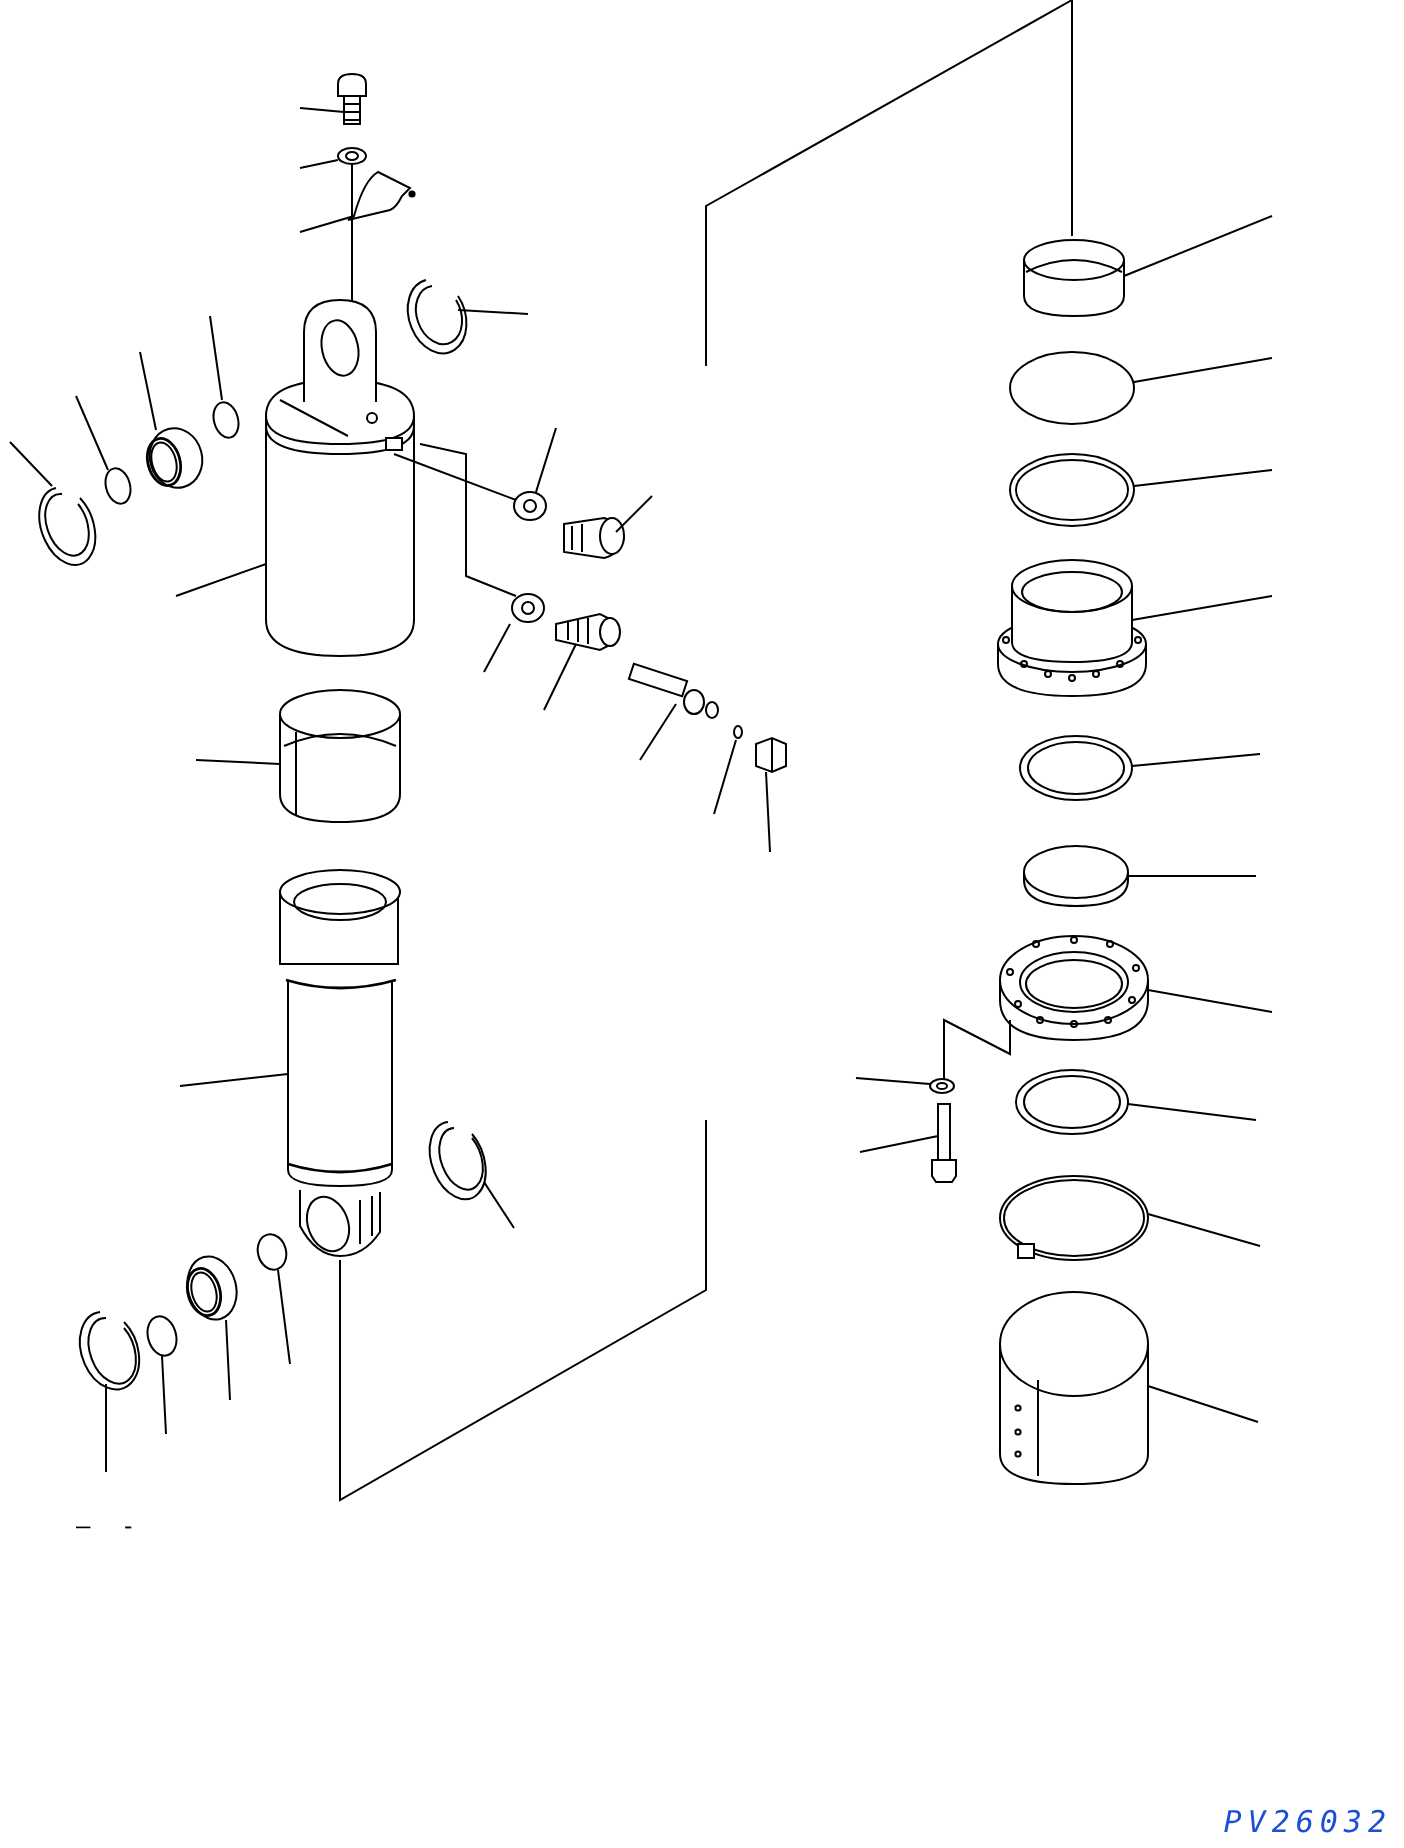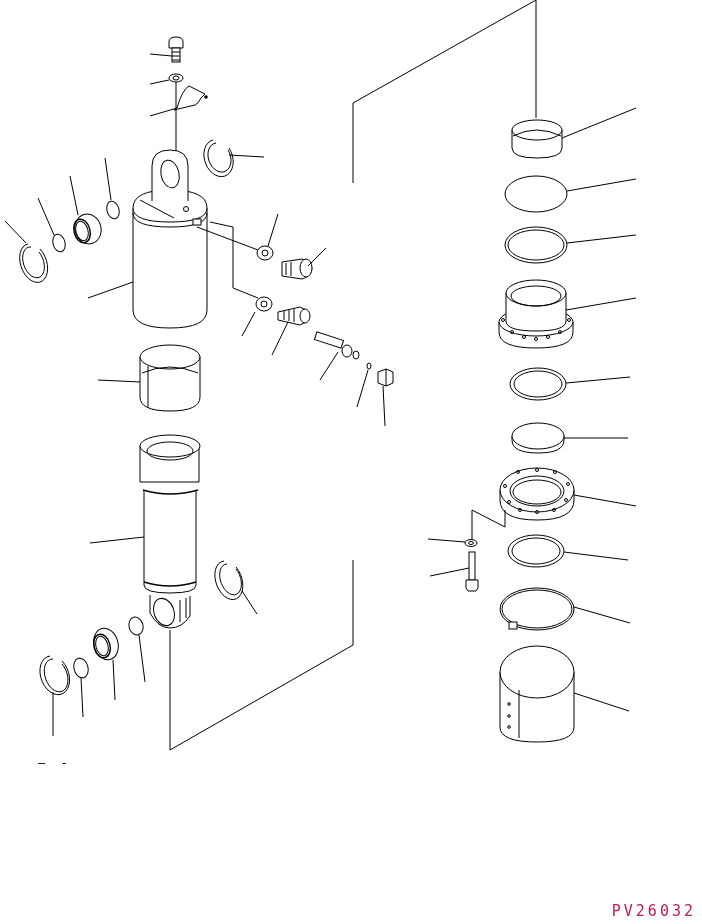--- a/index.html
+++ b/index.html
@@ -6,21 +6,21 @@
     body { width: 702px; height: 924px; position: relative; overflow: hidden; }
     #diagram { position: absolute; left: 0; top: 0; width: 702px; height: 924px; }
     #diagram svg { display: block; }
     .ln { stroke: #000; stroke-width: 1; fill: none; }
     .lnb { stroke: #000; stroke-width: 1.4; fill: none; }
     .wf { stroke: #000; stroke-width: 1; fill: #fff; }
     .dot { fill: #000; }
     .drawing-code {
       position: absolute; right: 6px; bottom: 4px;
       font-family: "DejaVu Sans Mono", monospace; font-size: 15px;
-      letter-spacing: 3px; color: #be185d;
+      letter-spacing: 3px; color: #1d4ed8; font-style: italic;
     }
     .corner-mark {
       position: absolute; left: 38px; top: 756px;
       font-family: "DejaVu Sans Mono", monospace; font-size: 12px; color: #000;
       letter-spacing: 4px;
     }
   </style>
 </head>
 <body>
 

